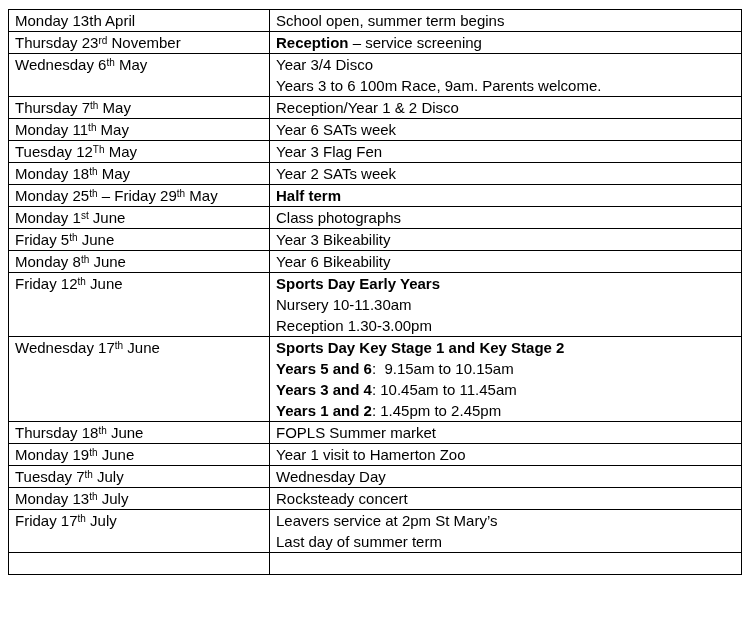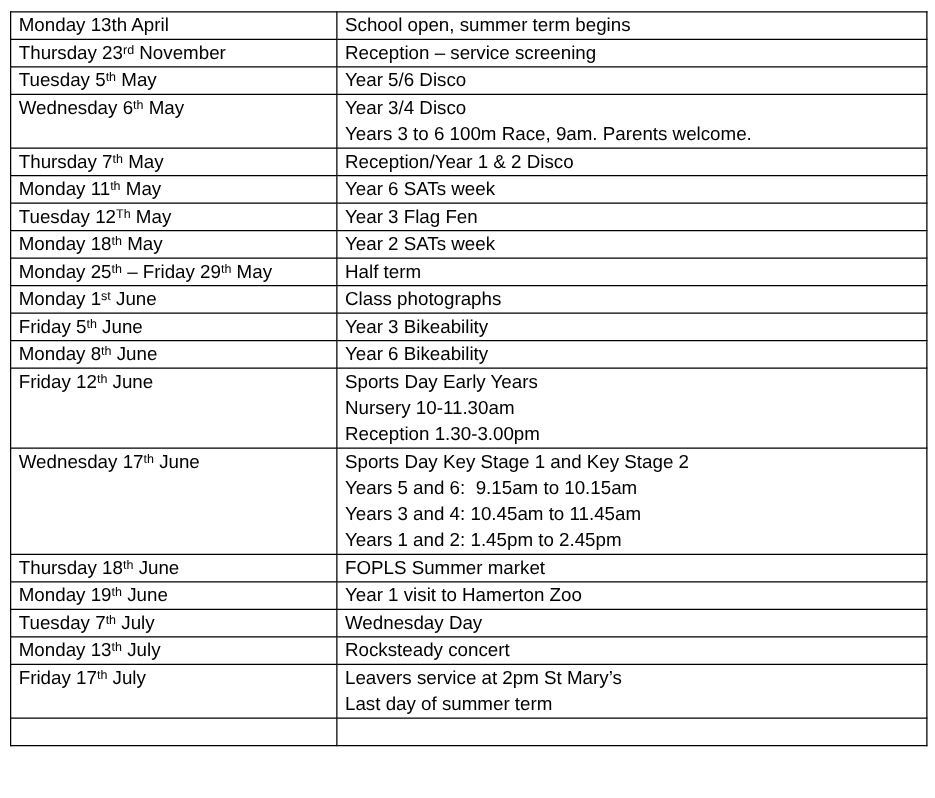--- a/index.html
+++ b/index.html
@@ -34,21 +34,21 @@
     width: 248px; 
     font-weight: 400;
   }
   td.event-cell {
     font-weight: 400;
   }
   .line {
     min-height: 21px;
     white-space: pre-wrap;
   }
-  .b { font-weight: 400; }
+  .b { font-weight: 700; }
   .sup {
     font-size: 10px;
     vertical-align: 4.5px;
     line-height: 0;
     margin-top: 48px;
   }
 </style>
 </head>
 <body>
 
@@ -66,28 +66,20 @@
         <tr>
           <td class="date-cell">
             <div class="line"><span>Thursday 23</span><span class="sup">rd</span><span> November</span></div>
           </td>
           <td class="event-cell">
             <div class="line"><span class="b">Reception</span><span> – service screening</span></div>
           </td>
         </tr>
         <tr>
           <td class="date-cell">
-            <div class="line"><span>Tuesday 5</span><span class="sup">th</span><span> May</span></div>
-          </td>
-          <td class="event-cell">
-            <div class="line"><span>Year 5/6 Disco</span></div>
-          </td>
-        </tr>
-        <tr>
-          <td class="date-cell">
             <div class="line"><span>Wednesday 6</span><span class="sup">th</span><span> May</span></div>
           </td>
           <td class="event-cell">
             <div class="line"><span>Year 3/4 Disco</span></div>
             <div class="line"><span>Years 3 to 6 100m Race, 9am. Parents welcome.</span></div>
           </td>
         </tr>
         <tr>
           <td class="date-cell">
             <div class="line"><span>Thursday 7</span><span class="sup">th</span><span> May</span></div>

